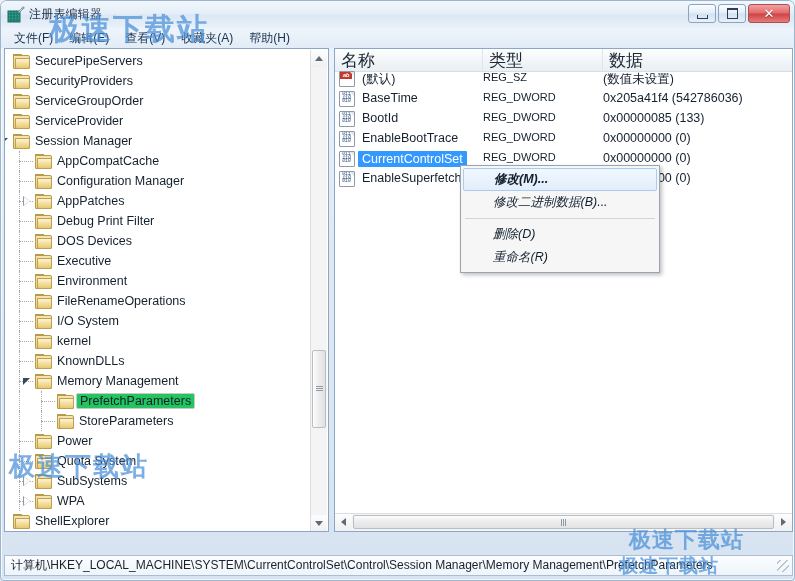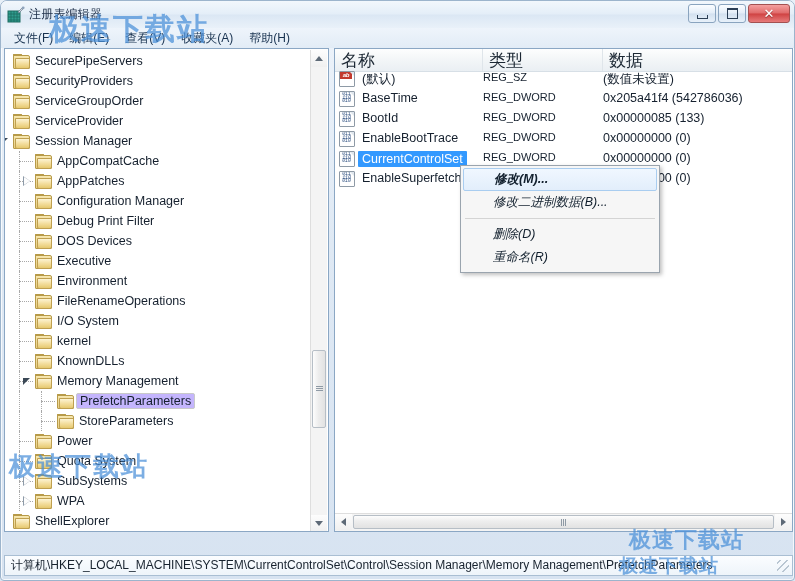--- a/index.html
+++ b/index.html
@@ -240,21 +240,21 @@
     border: 1px solid #bfa050;
     border-radius: 0 1px 2px 2px;
   }
   .tlabel {
     margin-left: 4px;
     font-size: 12.5px;
     color: #15202e;
     padding: 0 2px;
   }
   .tnode.selected .tlabel {
-    background: #c4b5fd;
+    background: #22c55e;
     border: 1px solid #c9c9c9;
     border-radius: 2px;
     padding: 0px 3px;
     margin-left: 3px;
   }
 
   
   .vscroll {
     position: absolute;
     right: 1px; top: 1px;
@@ -664,39 +664,39 @@
                 <span class="folder" style="margin-left: 30px;">
                   <i class="tab"></i>
                   <i class="back"></i>
                   <i class="front"></i>
                 </span>
                 <span class="tlabel">AppCompatCache</span>
               </div>
               <div class="tnode">
                 <i class="dotline" style="left: 14px;"></i>
                 <i class="dotstub" style="left: 14px; width: 14px;"></i>
+                <span class="folder" style="margin-left: 30px;">
+                  <i class="tab"></i>
+                  <i class="back"></i>
+                  <i class="front"></i>
+                </span>
+                <span class="tlabel">Configuration Manager</span>
+              </div>
+              <div class="tnode">
+                <i class="dotline" style="left: 14px;"></i>
+                <i class="dotstub" style="left: 14px; width: 14px;"></i>
                 <span class="expander" style="left: 16px;">
                   <i class="exp-closed"></i>
                 </span>
                 <span class="folder" style="margin-left: 30px;">
                   <i class="tab"></i>
                   <i class="back"></i>
                   <i class="front"></i>
                 </span>
                 <span class="tlabel">AppPatches</span>
-              </div>
-              <div class="tnode">
-                <i class="dotline" style="left: 14px;"></i>
-                <i class="dotstub" style="left: 14px; width: 14px;"></i>
-                <span class="folder" style="margin-left: 30px;">
-                  <i class="tab"></i>
-                  <i class="back"></i>
-                  <i class="front"></i>
-                </span>
-                <span class="tlabel">Configuration Manager</span>
               </div>
               <div class="tnode">
                 <i class="dotline" style="left: 14px;"></i>
                 <i class="dotstub" style="left: 14px; width: 14px;"></i>
                 <span class="folder" style="margin-left: 30px;">
                   <i class="tab"></i>
                   <i class="back"></i>
                   <i class="front"></i>
                 </span>
                 <span class="tlabel">Debug Print Filter</span>

